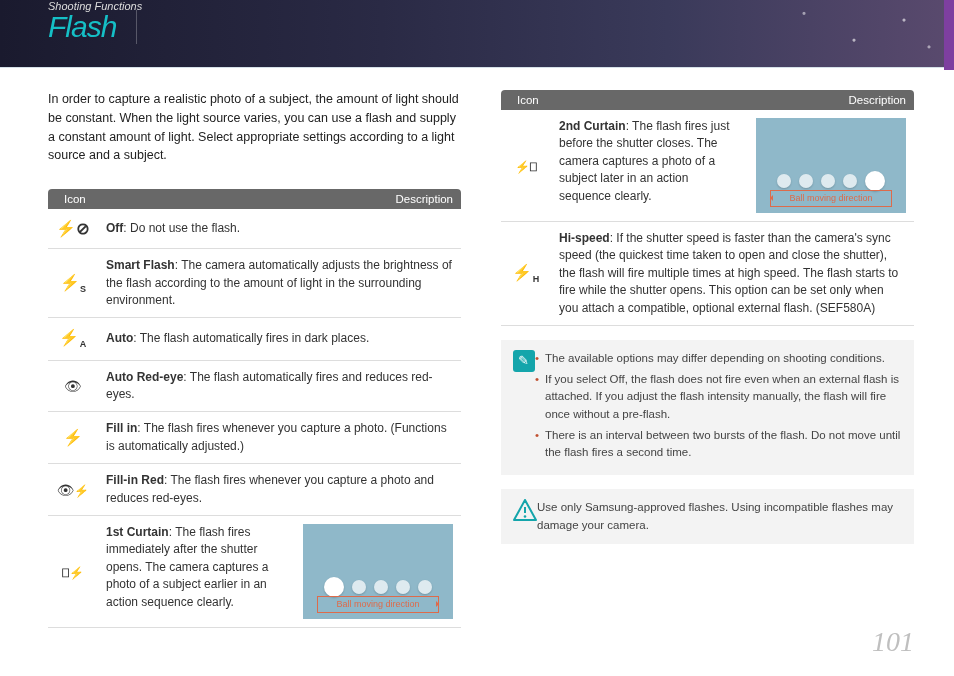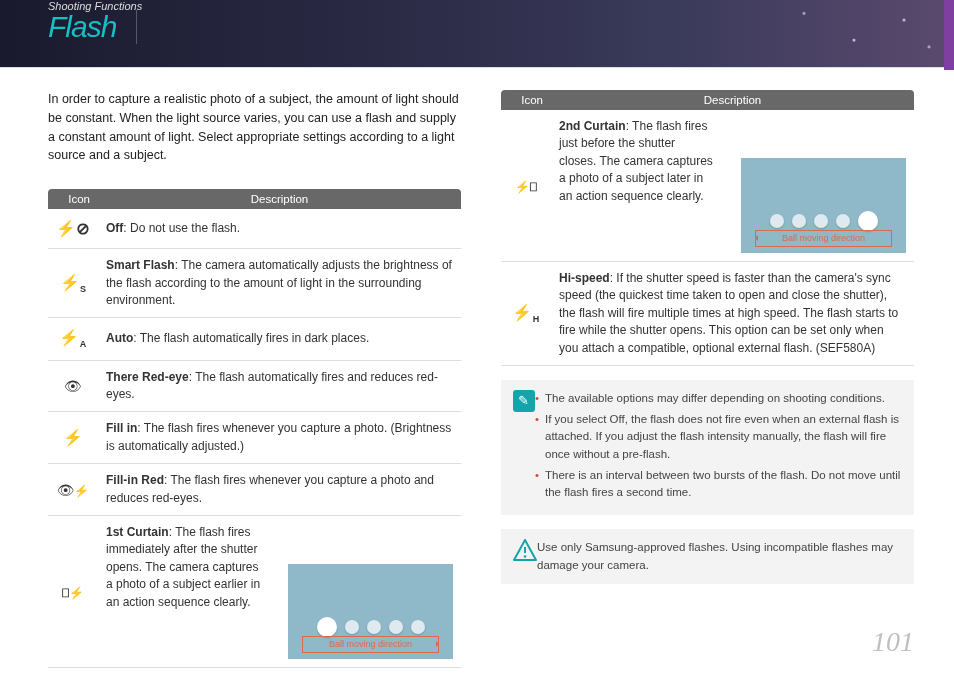--- a/index.html
+++ b/index.html
@@ -60,38 +60,38 @@
     max-width:115px;
   }
   .howto-gray{
     flex:1; background:#f2f2f2; color:#444; font-size:11.5px;
     padding:8px 10px; display:flex; align-items:center; line-height:1.5;
   }
   .menu-key{ font-family: Arial; font-weight:bold; font-size:11px; letter-spacing:-.5px;}
 
   table.desc { width:100%; border-collapse:collapse; font-size:12px;}
   table.desc thead th{
-    background:#686868; color:#fff; text-align:center; font-weight:500;
+    background:#686868; color:#fff; text-align:right; font-weight:500;
     padding:4px 8px; font-size:11.5px;
   }
-  table.desc thead th:first-child{ width:50px; text-align:right; border-top-left-radius:4px;padding-left:16px;}
+  table.desc thead th:first-child{ width:50px; text-align:left; border-top-left-radius:4px;padding-left:16px;}
   table.desc thead th:last-child{ border-top-right-radius:4px;}
   table.desc td{
     border-bottom:1px solid #ddd; padding:8px 8px; vertical-align:middle; line-height:1.45;
   }
   table.desc td.icon-cell{ text-align:center; width:50px; font-size:16px;}
   table.desc td .bold{ font-weight:bold;}
 
   .photo-box{
     display:flex; gap:26px; align-items:flex-start;
   }
   .photo-text{ flex:1; }
   .photo{
-    width:165px; height:95px; background:#8fb8c9; position:relative; flex-shrink:0;
-    display:flex; flex-direction:column; justify-content:flex-end; align-items:center;margin-top:40px;
+    width:150px; height:95px; background:#8fb8c9; position:relative; flex-shrink:0;
+    display:flex; flex-direction:column; justify-content:flex-end; align-items:center;
   }
   .ball-row{ display:flex; gap:8px; margin-bottom:22px; align-items:center;}
   .ball{ width:14px; height:14px; border-radius:50%; background:rgba(255,255,255,.7); box-shadow:0 1px 2px rgba(0,0,0,.2);}
   .ball.big{ width:20px; height:20px; background:#fff;}
   .dir-box{
     position:absolute; bottom:6px; left:14px; right:14px;
     border:1px solid #dd6b4b; font-size:9px; color:#dd6b4b; text-align:center;
     padding:1px 0; background:rgba(255,255,255,.0);
   }
   .dir-box::before, .dir-box::after{
@@ -157,25 +157,25 @@
         <tr>
           <td class="icon-cell"><span class="flash-ico">⚡<sub style="font-size:9px">S</sub></span></td>
           <td><span class="bold">Smart Flash</span><span>: The camera automatically adjusts the brightness of the flash according to the amount of light in the surrounding environment.</span></td>
         </tr>
         <tr>
           <td class="icon-cell"><span class="flash-ico">⚡<sub style="font-size:9px">A</sub></span></td>
           <td><span class="bold">Auto</span><span>: The flash automatically fires in dark places.</span></td>
         </tr>
         <tr>
           <td class="icon-cell"><span class="eye-ico"></span></td>
-          <td><span class="bold">There Red-eye</span><span>: The flash automatically fires and reduces red-eyes.</span></td>
+          <td><span class="bold">Auto Red-eye</span><span>: The flash automatically fires and reduces red-eyes.</span></td>
         </tr>
         <tr>
           <td class="icon-cell"><span class="flash-ico">⚡</span></td>
-          <td><span class="bold">Fill in</span><span>: The flash fires whenever you capture a photo. (Brightness is automatically adjusted.)</span></td>
+          <td><span class="bold">Fill in</span><span>: The flash fires whenever you capture a photo. (Functions is automatically adjusted.)</span></td>
         </tr>
         <tr>
           <td class="icon-cell"><span class="eye-ico"></span><span class="flash-ico" style="font-size:12px">⚡</span></td>
           <td><span class="bold">Fill-in Red</span><span>: The flash fires whenever you capture a photo and reduces red-eyes.</span></td>
         </tr>
         <tr>
           <td class="icon-cell"><span class="flash-ico" style="font-size:12px">⎕⚡</span></td>
           <td>
             <div class="photo-box">
               <div class="photo-text">

